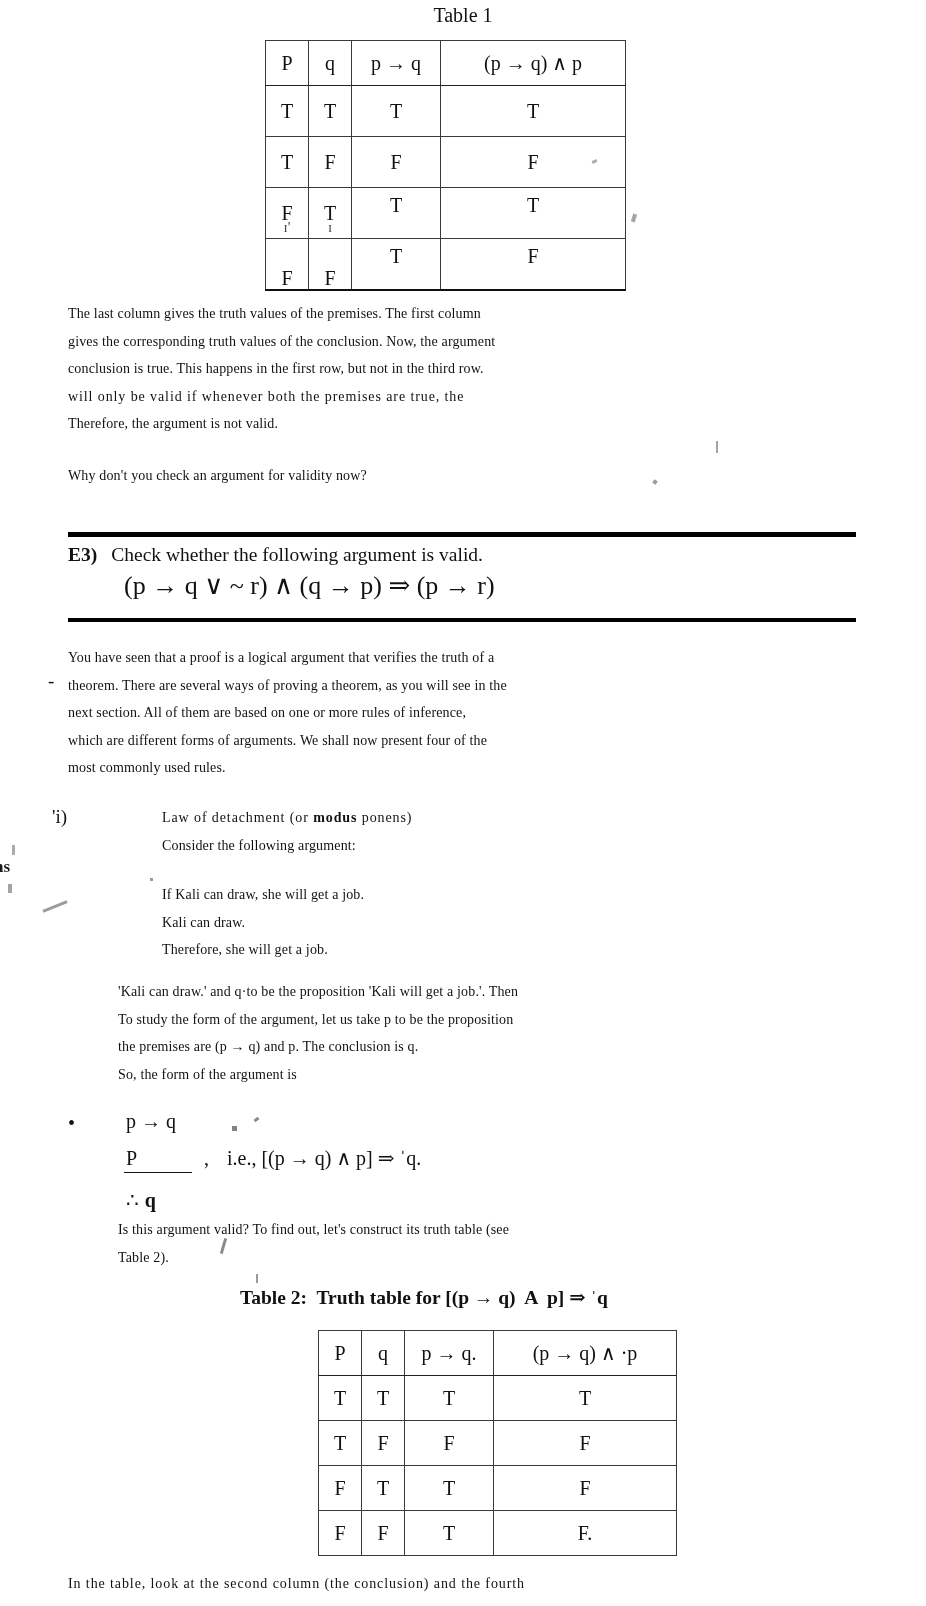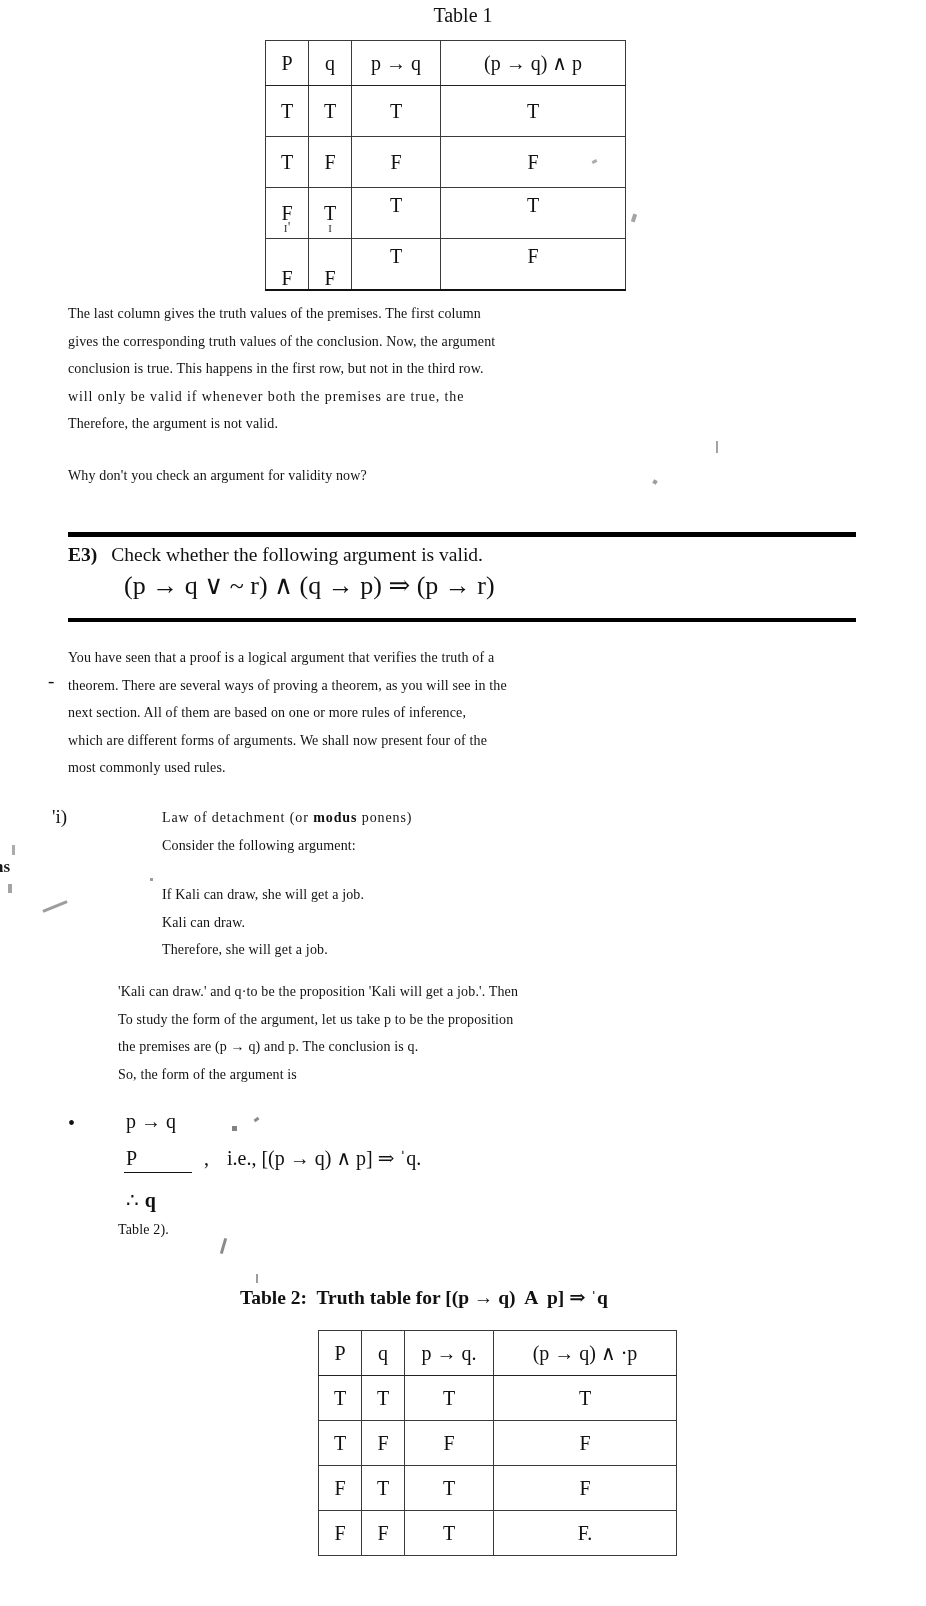--- a/index.html
+++ b/index.html
@@ -268,20 +268,21 @@
 
   <div class="abs" style="left:124px; top:1146px; display:flex; align-items:baseline; gap:12px;">
     <span class="argline underline-p">P</span>
     <span class="argline">,</span>
     <span class="argline" style="margin-left:6px;">i.e., [(p → q) ∧ p] ⇒ ˈq.</span>
   </div>
 
   <div class="abs argline" style="left:126px; top:1188px;"><span>∴</span><span class="bold" style="margin-left:6px;">q</span></div>
 
   <div class="abs para" style="left:118px; top:1216px;">
+    <span class="ln">Is this argument valid? To find out, let's construct its truth table (see</span>
     <span class="ln">Table 2).</span>
   </div>
   <div class="speck" style="left:222px; top:1238px; width:3px; height:16px; transform:rotate(16deg); opacity:.7;"></div>
   <div class="speck" style="left:256px; top:1274px; width:2px; height:9px; opacity:.6;"></div>
 
   <div class="abs caption2" style="left:240px; top:1286px;"><span>Table 2:</span><span>  Truth table for [(p → q)  A  p] ⇒ ˈq</span></div>
 
   <div class="abs" style="left:318px; top:1330px;">
     <table class="truth" id="table2">
       <thead>
@@ -314,14 +315,15 @@
         <tr>
           <td>F</td>
           <td>F</td>
           <td>T</td>
           <td>F.</td>
         </tr>
       </tbody>
     </table>
   </div>
 
+  <div class="abs para tracked" style="left:68px; top:1570px;">In the table, look at the second column (the conclusion) and the fourth</div>
 
 </div>
 
 </body></html>

